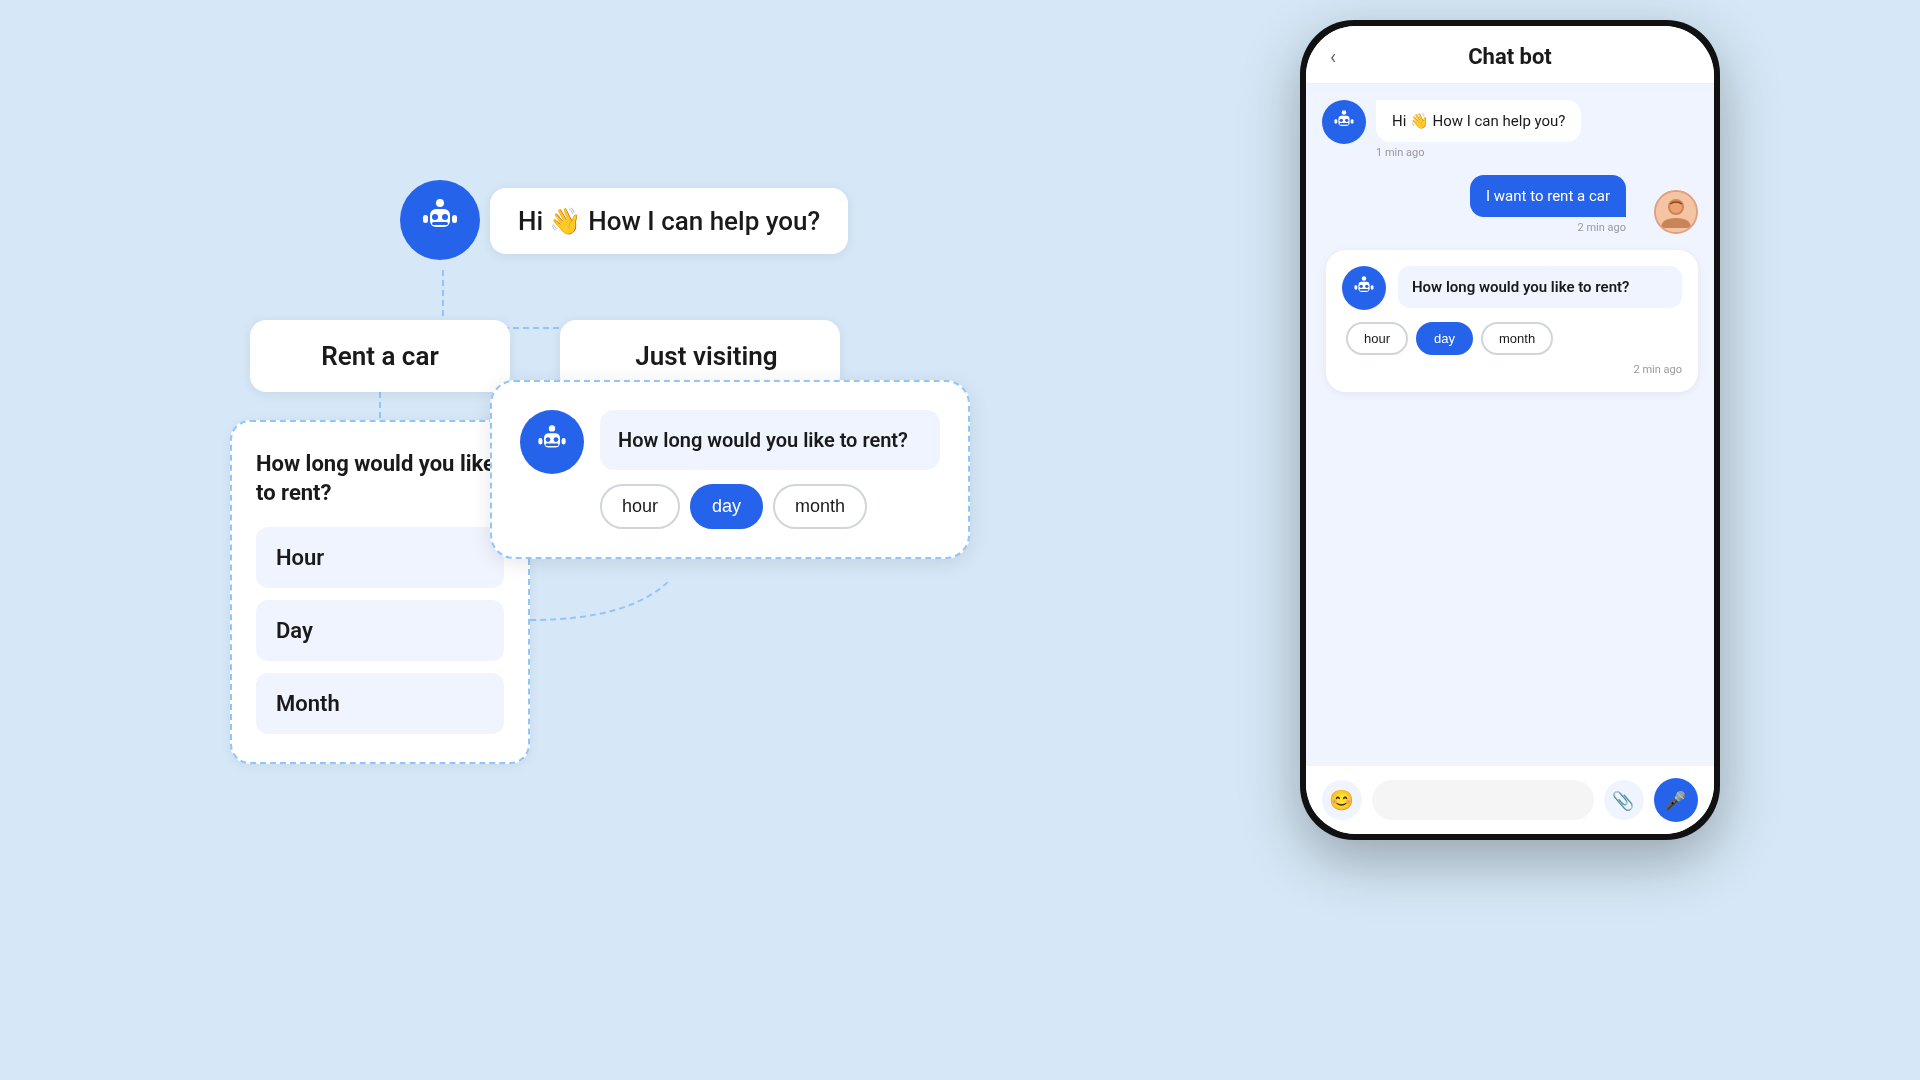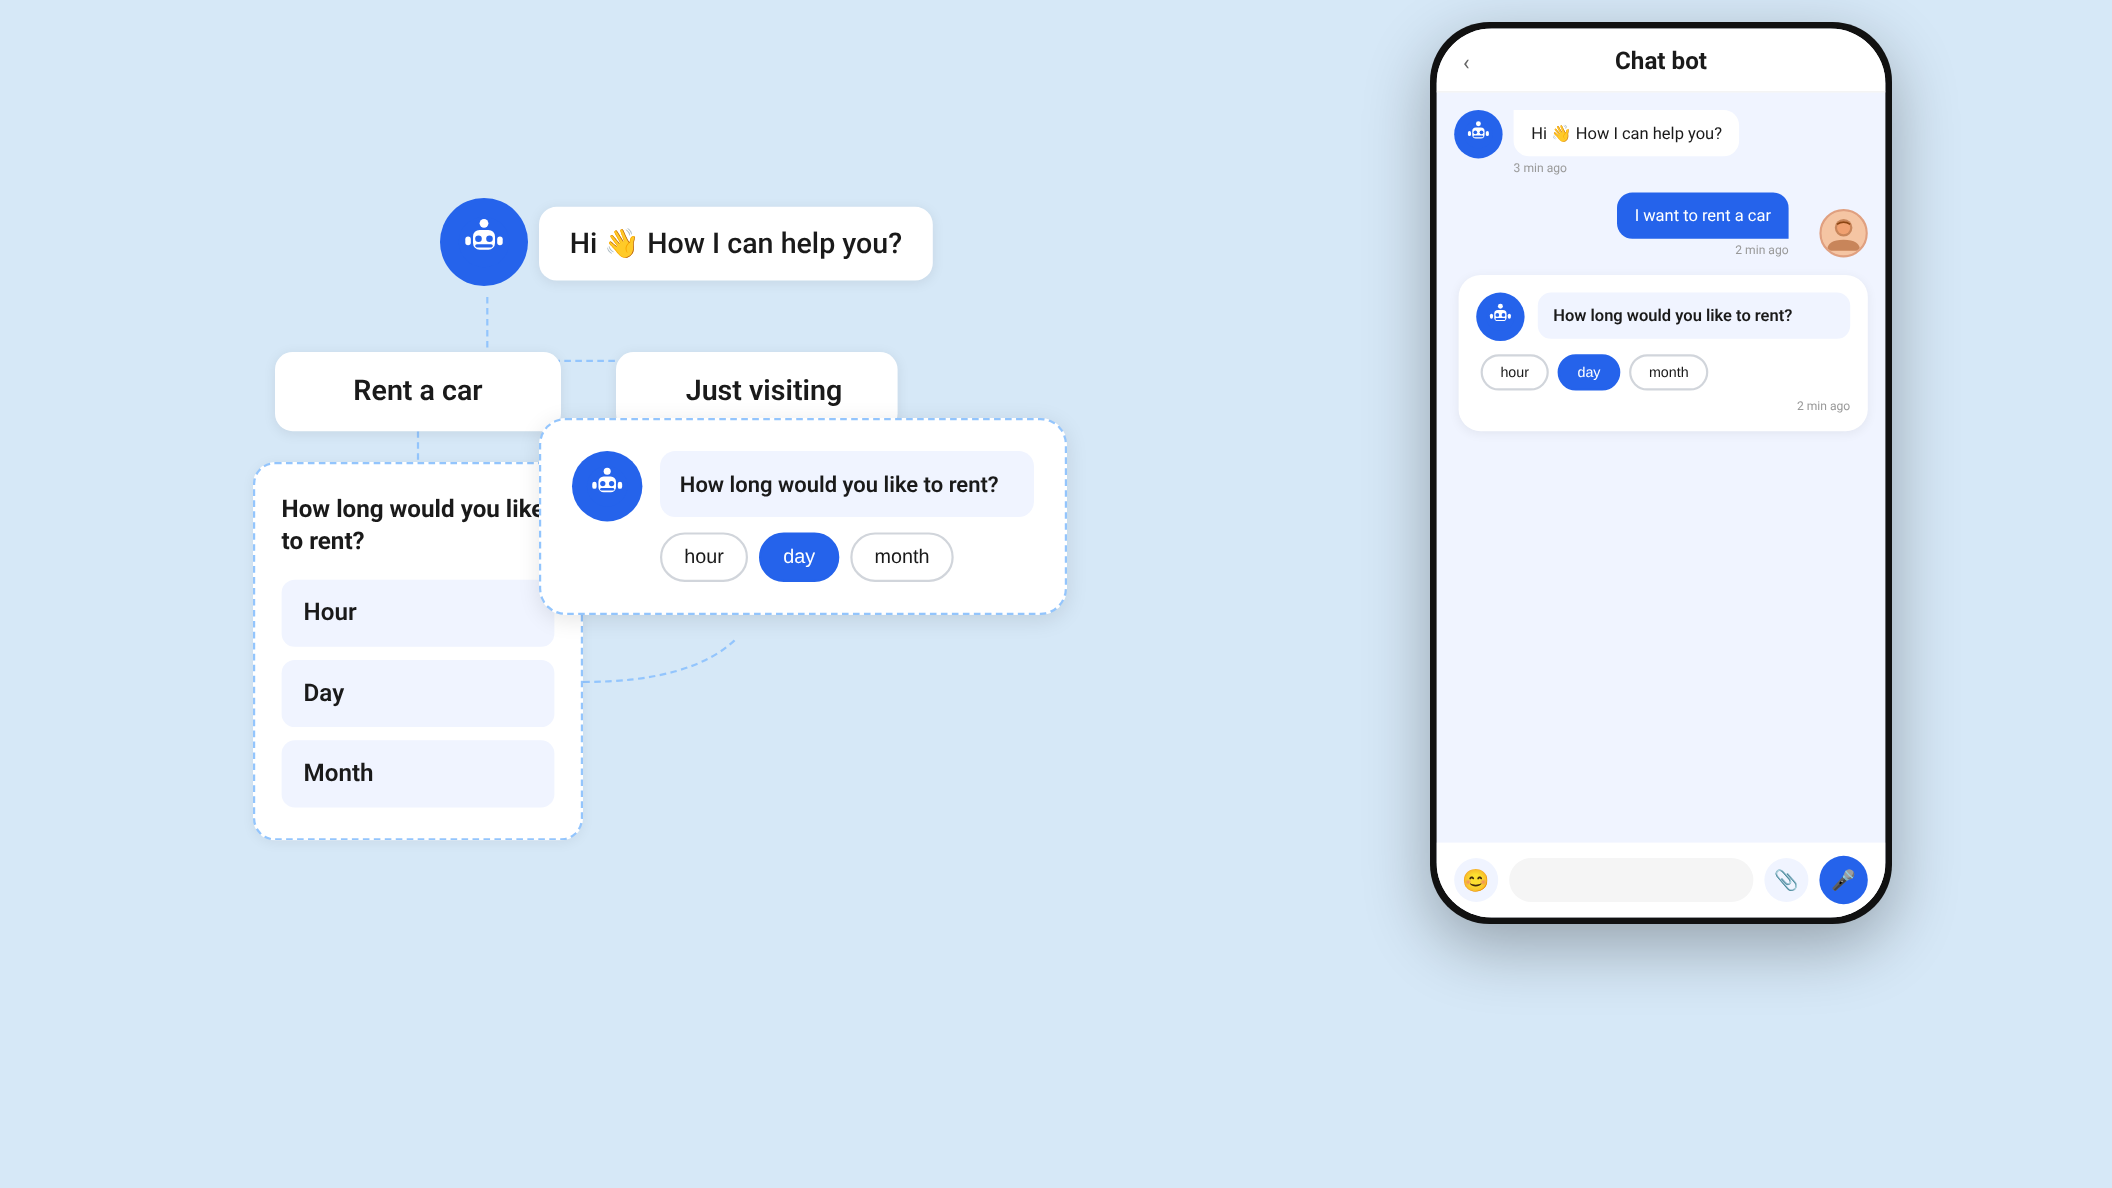--- a/index.html
+++ b/index.html
@@ -79,21 +79,21 @@
 
     .rent-card {
       left: 50px;
       top: 240px;
       width: 260px;
       height: 72px;
     }
     .visiting-card {
       left: 360px;
       top: 240px;
-      width: 256px;
+      width: 280px;
       height: 72px;
       padding-left: 13px;
     }
 
     
     .submenu-card {
       position: absolute;
       left: 30px;
       top: 340px;
       width: 300px;
@@ -519,21 +519,21 @@
             <rect x="15" y="14" width="20" height="18" rx="6" fill="white"></rect>
             <circle cx="20" cy="22" r="3" fill="#2563eb"></circle>
             <circle cx="30" cy="22" r="3" fill="#2563eb"></circle>
             <rect x="17" y="27" width="16" height="3" rx="1.5" fill="#2563eb"></rect>
             <rect x="8" y="20" width="5" height="8" rx="2.5" fill="white"></rect>
             <rect x="37" y="20" width="5" height="8" rx="2.5" fill="white"></rect>
           </svg>
         </div>
         <div class="msg-content">
           <div class="msg-bubble-bot">Hi 👋 How I can help you?</div>
-          <div class="msg-time">3 min ago</div>
+          <div class="msg-time">1 min ago</div>
         </div>
       </div>
 
       <div class="msg-row-user">
         <div>
           <div class="msg-bubble-user">I want to rent a car</div>
           <div class="msg-time-right">2 min ago</div>
         </div>
         <div class="user-avatar">
           <svg width="40" height="40" viewBox="0 0 40 40">

